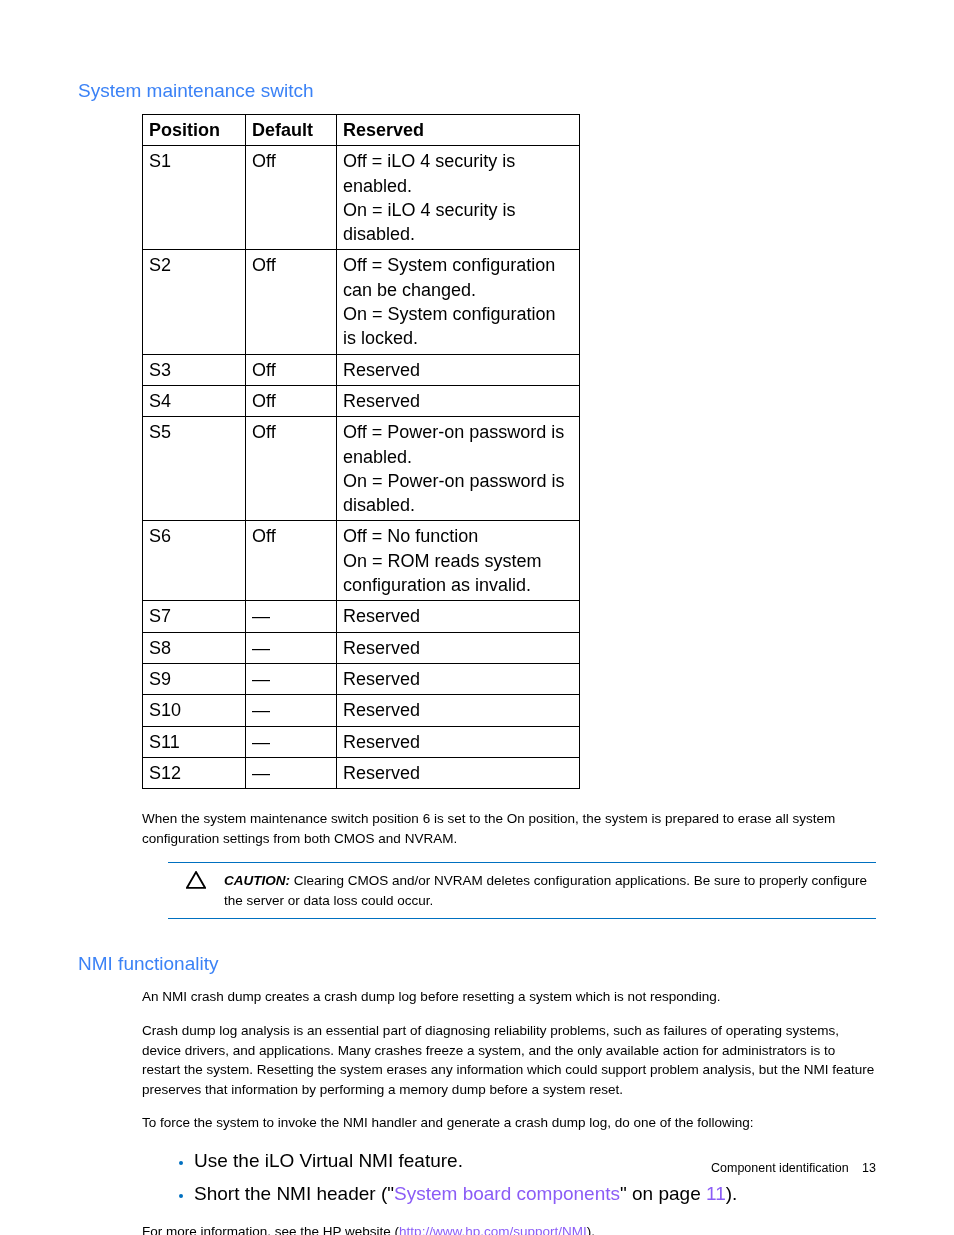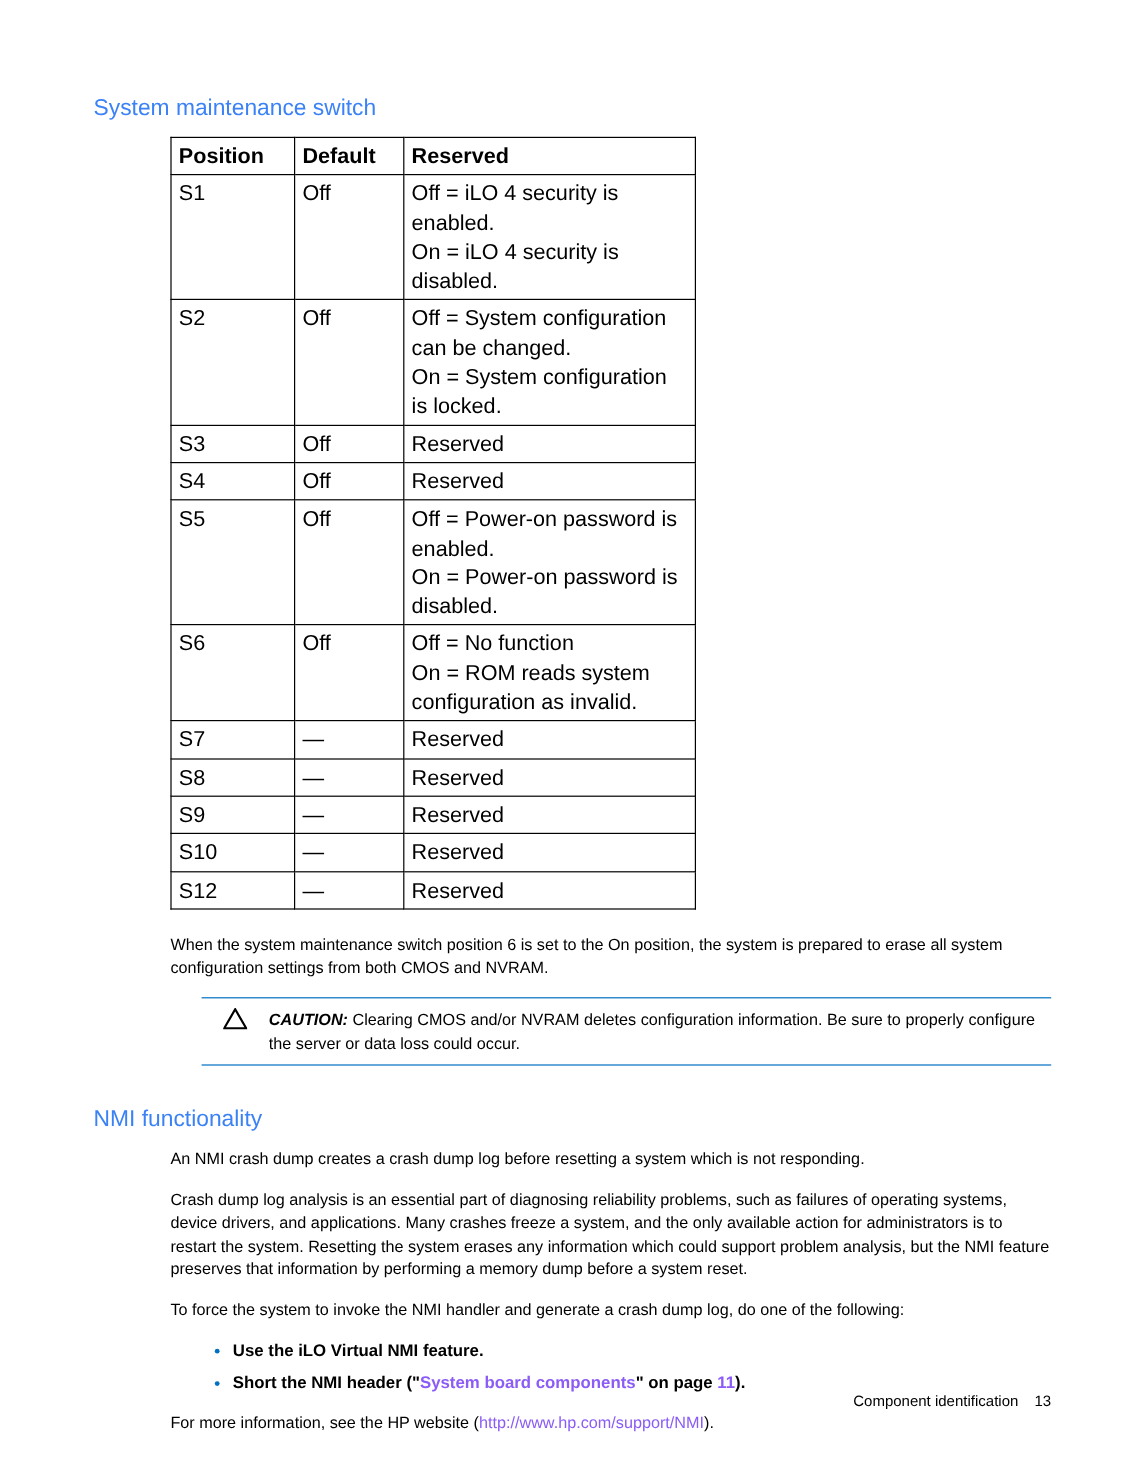--- a/index.html
+++ b/index.html
@@ -72,23 +72,22 @@
   .caution-text {
     flex: 1;
   }
   .caution-label {
     font-weight: bold;
     font-style: italic;
   }
   ul.bullets {
     margin: 0 0 14px 0;
     padding-left: 52px;
-    font-size: 14px;
+    font-size: 19px;
     line-height: 1.45;
-    font-weight: bold;
   }
   ul.bullets li {
     margin-bottom: 6px;
   }
   ul.bullets li::marker {
     color: #0070c0;
     font-size: 14px;
   }
   a.doc-link {
     color: #8b5cf6;
@@ -166,38 +165,43 @@
             <td>S9</td>
             <td>—</td>
             <td>Reserved</td>
           </tr>
           <tr>
             <td>S10</td>
             <td>—</td>
             <td>Reserved</td>
           </tr>
           <tr>
+            <td>S11</td>
+            <td>—</td>
+            <td>Reserved</td>
+          </tr>
+          <tr>
             <td>S12</td>
             <td>—</td>
             <td>Reserved</td>
           </tr>
         </tbody>
     </table>
 
     <p class="body">When the system maintenance switch position 6 is set to the On position, the system is prepared to erase all system configuration settings from both CMOS and NVRAM.</p>
 
     <div class="caution-box">
       <div class="caution-icon">
         <svg width="20" height="18" viewBox="0 0 24 21">
           <path d="M12 1 L23 20 L1 20 Z" fill="none" stroke="#000" stroke-width="2.2" stroke-linejoin="miter"></path>
         </svg>
       </div>
       <div class="caution-text">
         <span class="caution-label">CAUTION:</span>
-        <span>Clearing CMOS and/or NVRAM deletes configuration information. Be sure to properly configure the server or data loss could occur.</span>
+        <span>Clearing CMOS and/or NVRAM deletes configuration applications. Be sure to properly configure the server or data loss could occur.</span>
       </div>
     </div>
 
   </div>
 
   <h2 class="section-heading second">NMI functionality</h2>
 
   <div class="indent-block">
     <p class="body">An NMI crash dump creates a crash dump log before resetting a system which is not responding.</p>
     <p class="body">Crash dump log analysis is an essential part of diagnosing reliability problems, such as failures of operating systems, device drivers, and applications. Many crashes freeze a system, and the only available action for administrators is to restart the system. Resetting the system erases any information which could support problem analysis, but the NMI feature preserves that information by performing a memory dump before a system reset.</p>

